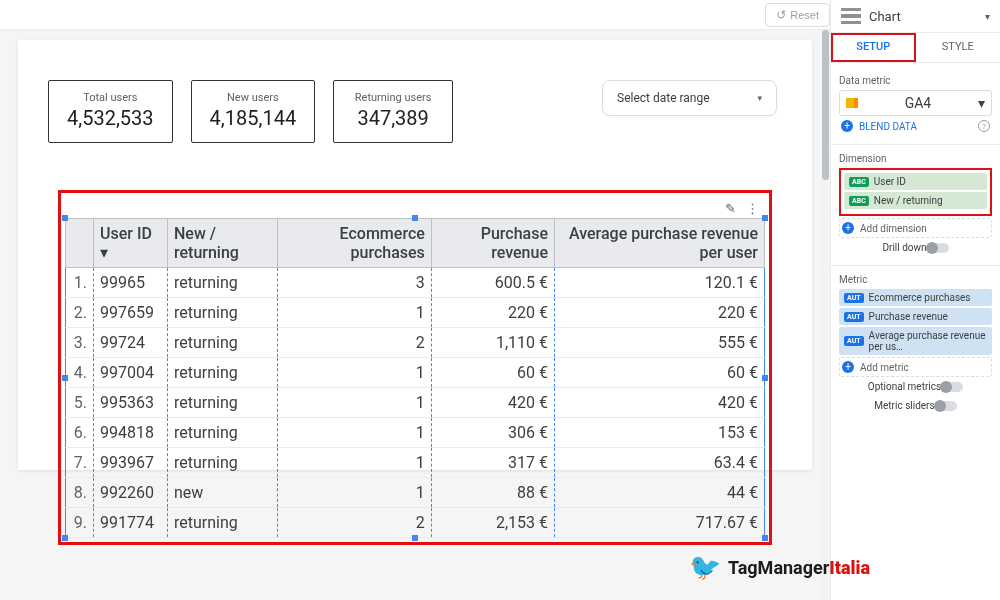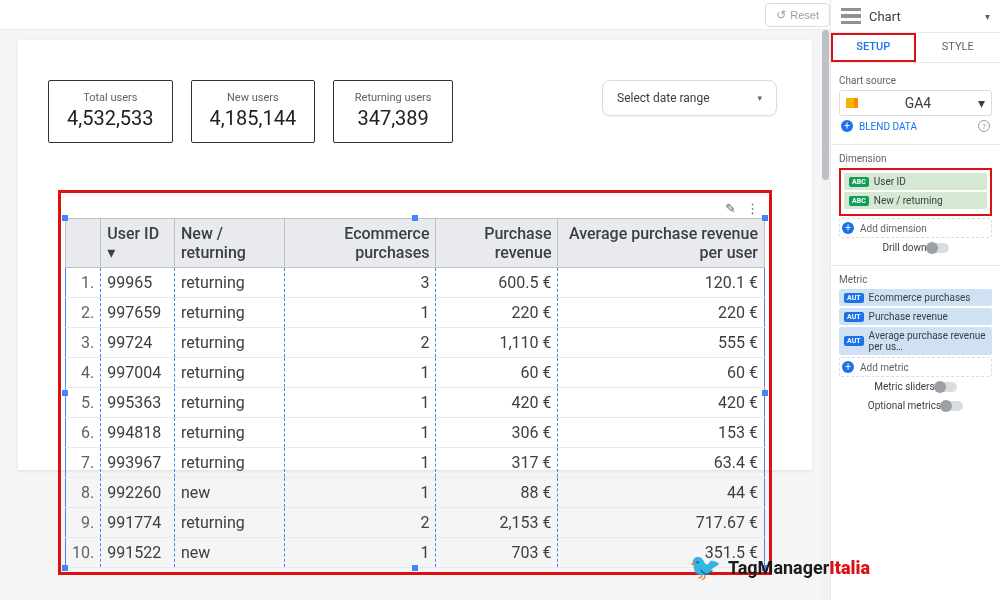--- a/index.html
+++ b/index.html
@@ -195,28 +195,20 @@
                 <td class="num">44 €</td>
               </tr>
               <tr>
                 <td class="idx">9.</td>
                 <td>991774</td>
                 <td>returning</td>
                 <td class="num">2</td>
                 <td class="num">2,153 €</td>
                 <td class="num">717.67 €</td>
               </tr>
-              <tr>
-                <td class="idx">10.</td>
-                <td>991522</td>
-                <td>new</td>
-                <td class="num">1</td>
-                <td class="num">703 €</td>
-                <td class="num">351.5 €</td>
-              </tr>
             </tbody>
         </table>
         <span class="handle h-tl"></span>
         <span class="handle h-tm"></span>
         <span class="handle h-tr"></span>
         <span class="handle h-lm"></span>
         <span class="handle h-rm"></span>
         <span class="handle h-bl"></span>
         <span class="handle h-bm"></span>
         <span class="handle h-br"></span>
@@ -235,21 +227,21 @@
     <span class="chart-icon"></span>
     <span class="title">Chart</span>
     <span class="chev">▾</span>
   </div>
   <div class="tabstrip">
     <div class="tab active tab-highlight">SETUP</div>
     <div class="tab">STYLE</div>
   </div>
   <div class="panel-body">
 
-    <div class="section-lbl">Chart source</div>
+    <div class="section-lbl">Data metric</div>
     <div class="ds-row">
       <span class="ds-ga4"></span>
       <span class="name">GA4</span>
       <span>▾</span>
     </div>
     <div class="blend-row">
       <span class="plus-circ">+</span>
       <span>BLEND DATA</span>
       <span class="help-ic">?</span>
     </div>
@@ -289,25 +281,25 @@
     </div>
     <div class="chip met">
       <span class="badge aut">AUT</span>
       <span>Average purchase revenue per us…</span>
     </div>
     <div class="add-row">
       <span class="plus-circ">+</span>
       <span>Add metric</span>
     </div>
     <div class="toggle-row">
+      <span>Optional metrics</span>
+      <span class="toggle"></span>
+    </div>
+    <div class="toggle-row">
       <span>Metric sliders</span>
-      <span class="toggle"></span>
-    </div>
-    <div class="toggle-row">
-      <span>Optional metrics</span>
       <span class="toggle"></span>
     </div>
 
   </div>
 </div>
 
 <div class="brand">
   <span class="wood">🐦</span>
   <span>
     <span>TagManager</span><b class="red">Italia</b>

